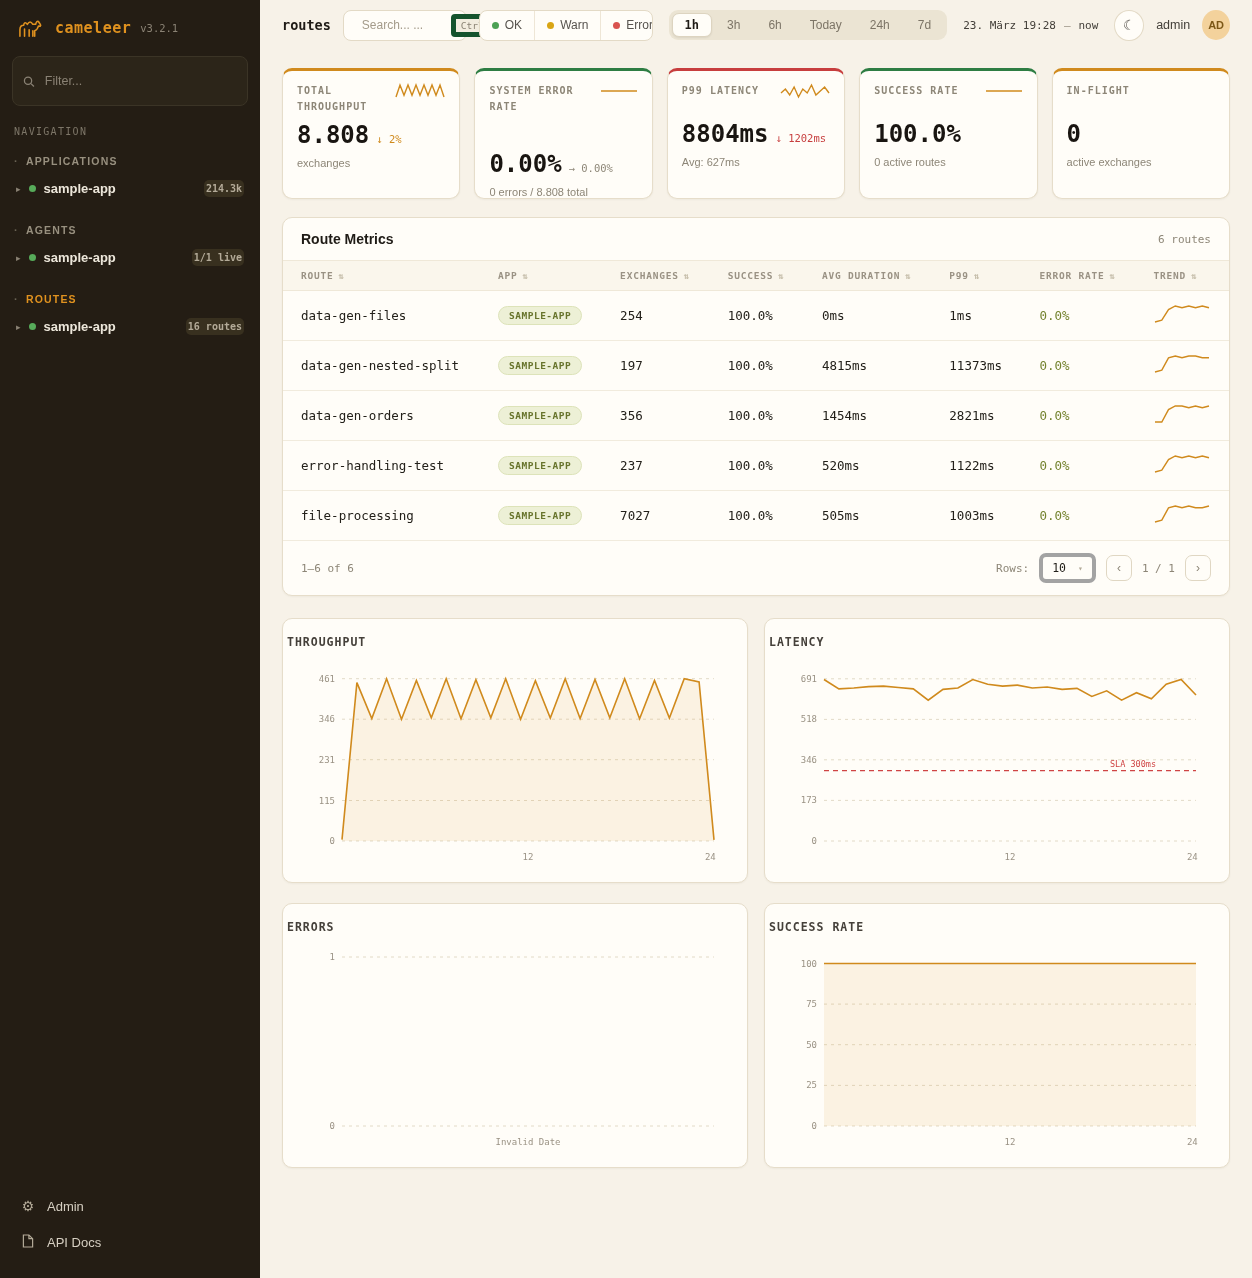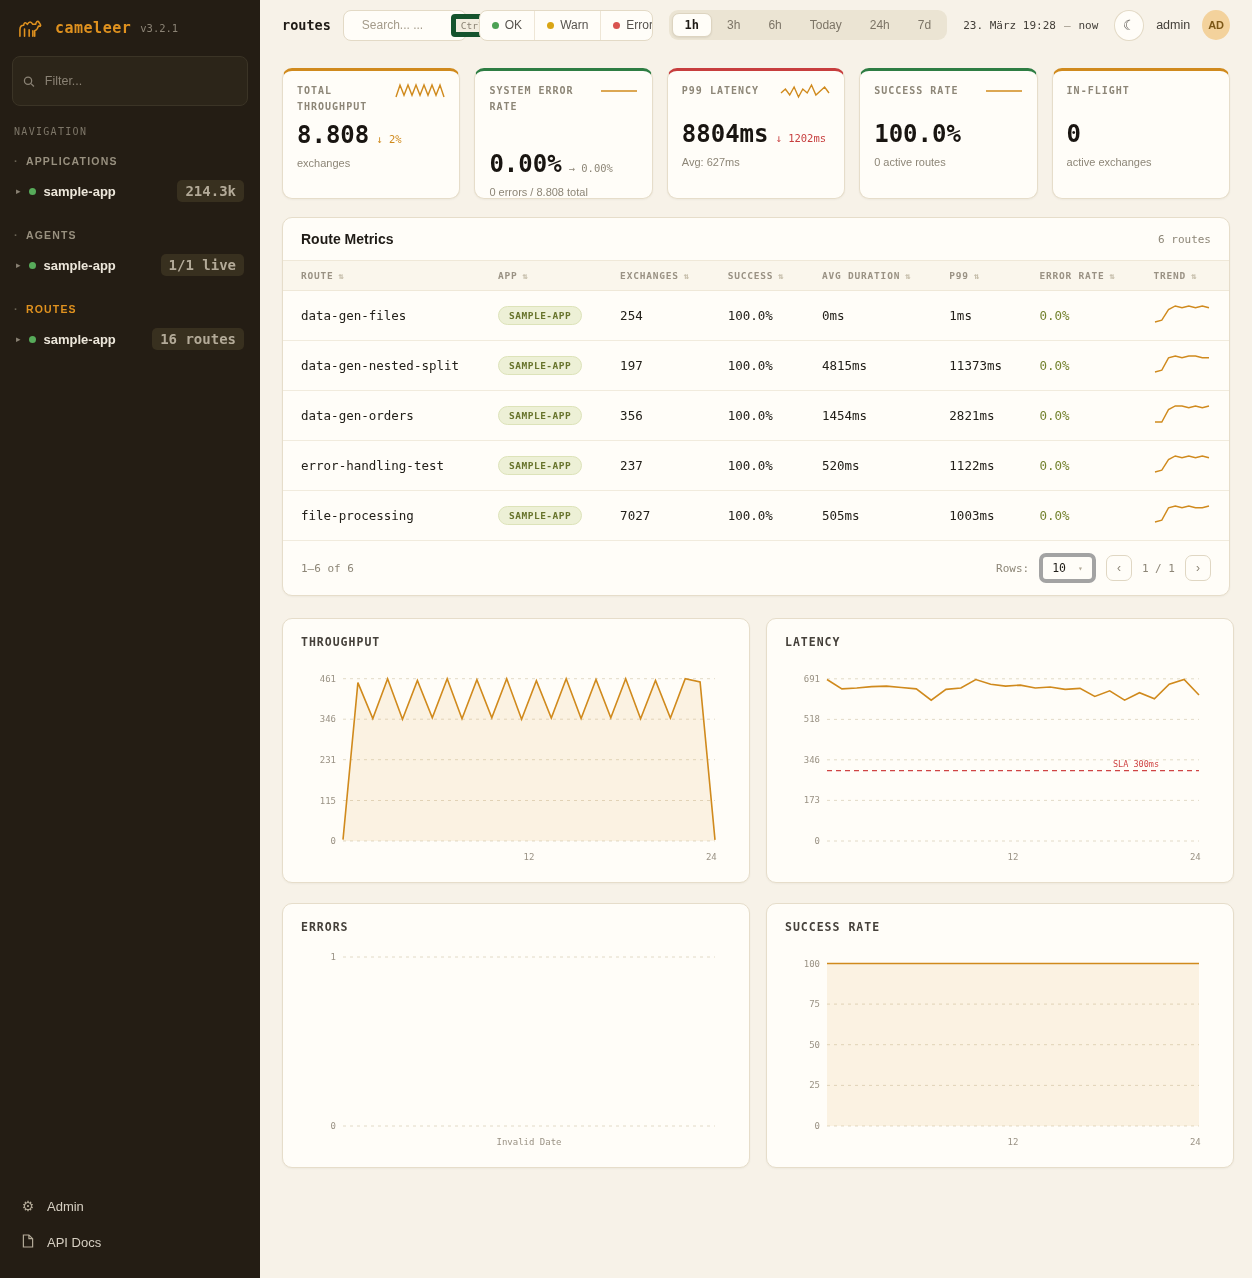--- a/index.html
+++ b/index.html
@@ -16,21 +16,21 @@
   .filter-box input{background:transparent;border:none;outline:none;color:#cfc8bb;font-size:12.5px;width:100%;font-family:inherit}
   .filter-box input::placeholder{color:#8a8274}
   .nav-label{padding:2px 14px 12px;font-size:10px;letter-spacing:1.3px;color:#7d7668;font-family:"DejaVu Sans Mono",monospace}
   .section{padding:2px 0 14px}
   .sec-header{display:flex;align-items:center;gap:7px;padding:4px 14px 6px;font-size:10.5px;letter-spacing:1.2px;color:#98907f;cursor:pointer;font-weight:bold}
   .sec-header.active{color:#e0921f}
   .sec-bullet{color:#6a6355;font-size:11px}
   .nav-item{display:flex;align-items:center;gap:8px;margin:0 8px;padding:7px 8px;border-radius:6px;font-size:13px;font-weight:600;color:#ece6da;cursor:pointer}
   .caret{color:#8a8274;font-size:9px}
   .dot{width:7px;height:7px;border-radius:50%;background:#57ab5a}
-  .badge{margin-left:auto;background:#38301f;color:#b3aa98;font-family:"DejaVu Sans Mono",monospace;font-size:14px;padding:3px 8px;border-radius:5px}
+  .badge{margin-left:auto;background:#38301f;color:#b3aa98;font-family:"DejaVu Sans Mono",monospace;font-size:10px;padding:3px 2px;border-radius:5px}
   .side-footer{margin-top:auto;padding:6px 14px 0;display:flex;flex-direction:column;gap:2px}
   .f-item{display:flex;align-items:center;gap:11px;padding:9px 6px;font-size:13px;color:#d6cfc2;cursor:pointer;border-radius:6px}
   .f-icon{color:#b3aa98;font-size:14px;width:16px;text-align:center}
 
   
   .main{flex:1;display:flex;flex-direction:column;overflow:hidden}
   .topbar{height:50px;display:flex;align-items:center;gap:12px;padding:0 22px}
   .tb-title{font-family:"DejaVu Sans Mono",monospace;font-weight:bold;font-size:13.5px}
   .searchbox{display:flex;align-items:center;gap:7px;background:#fffdf8;border:1px solid #e3dac6;border-radius:8px;height:31px;padding:0 9px;width:124px}
   .searchbox input{border:0;outline:0;background:none;font-size:12px;color:#57534e;width:84px;font-family:inherit}
@@ -74,21 +74,21 @@
   .app-badge{display:inline-block;background:#edf0d6;border:1px solid #dde3b9;color:#68742c;font-size:9.5px;font-weight:bold;letter-spacing:.5px;padding:3px 10px;border-radius:999px;font-family:"DejaVu Sans Mono",monospace}
   .err-val{color:#74832f}
   .table-foot{display:flex;align-items:center;gap:10px;padding:12px 18px;font-family:"DejaVu Sans Mono",monospace;font-size:11px;color:#8d8677}
   .tf-left{margin-right:auto}
   .rows-select{display:flex;align-items:center;gap:12px;background:#fffdf8;border:4px solid #a3a3a3;border-radius:7px;padding:4px 9px;font-size:11.5px;color:#23201a;cursor:pointer}
   .rows-select .sel-caret{color:#b3aa98;font-size:8px}
   .pg-btn{width:26px;height:26px;border:1px solid #e0d7c3;border-radius:7px;background:#fffdf8;color:#8d8677;display:flex;align-items:center;justify-content:center;cursor:pointer;font-size:12px}
 
   
   .charts-grid{display:grid;grid-template-columns:1fr 1fr;gap:20px 16px;margin-top:22px}
-  .chart-card{background:#fffdf8;border:1px solid #e6ddca;border-radius:10px;padding:14px 18px;height:265px;box-shadow:0 1px 2px rgba(60,50,30,.05)}
+  .chart-card{background:#fffdf8;border:1px solid #e6ddca;border-radius:10px;padding:14px 4px;height:265px;box-shadow:0 1px 2px rgba(60,50,30,.05)}
   .chart-title{font-size:11.5px;font-weight:bold;letter-spacing:1px;color:#45403a;margin:2px 0 10px;font-family:"DejaVu Sans Mono",monospace}
   .chart-card svg{display:block;margin:0 auto}
   .grid{stroke:#e2dac7;stroke-dasharray:3 4;stroke-width:1}
   .tick{fill:#9a9284;font-size:9px;font-family:"DejaVu Sans Mono",monospace}
   .sla{stroke:#cf4444;stroke-dasharray:5 4;stroke-width:1.2}
   .slatext{fill:#cf4444;font-size:8.5px;font-family:"DejaVu Sans Mono",monospace}
 </style>
 </head>
 <body>
 

